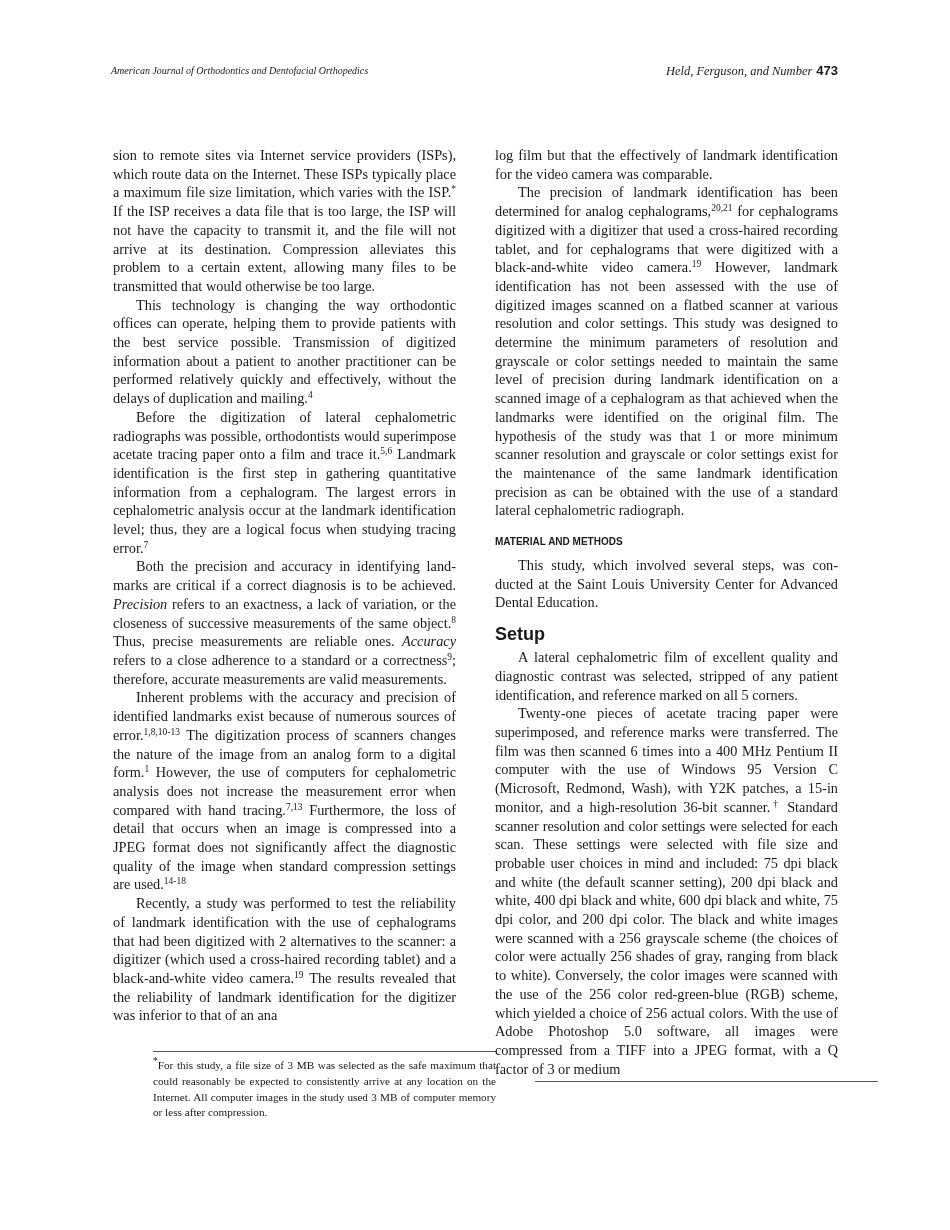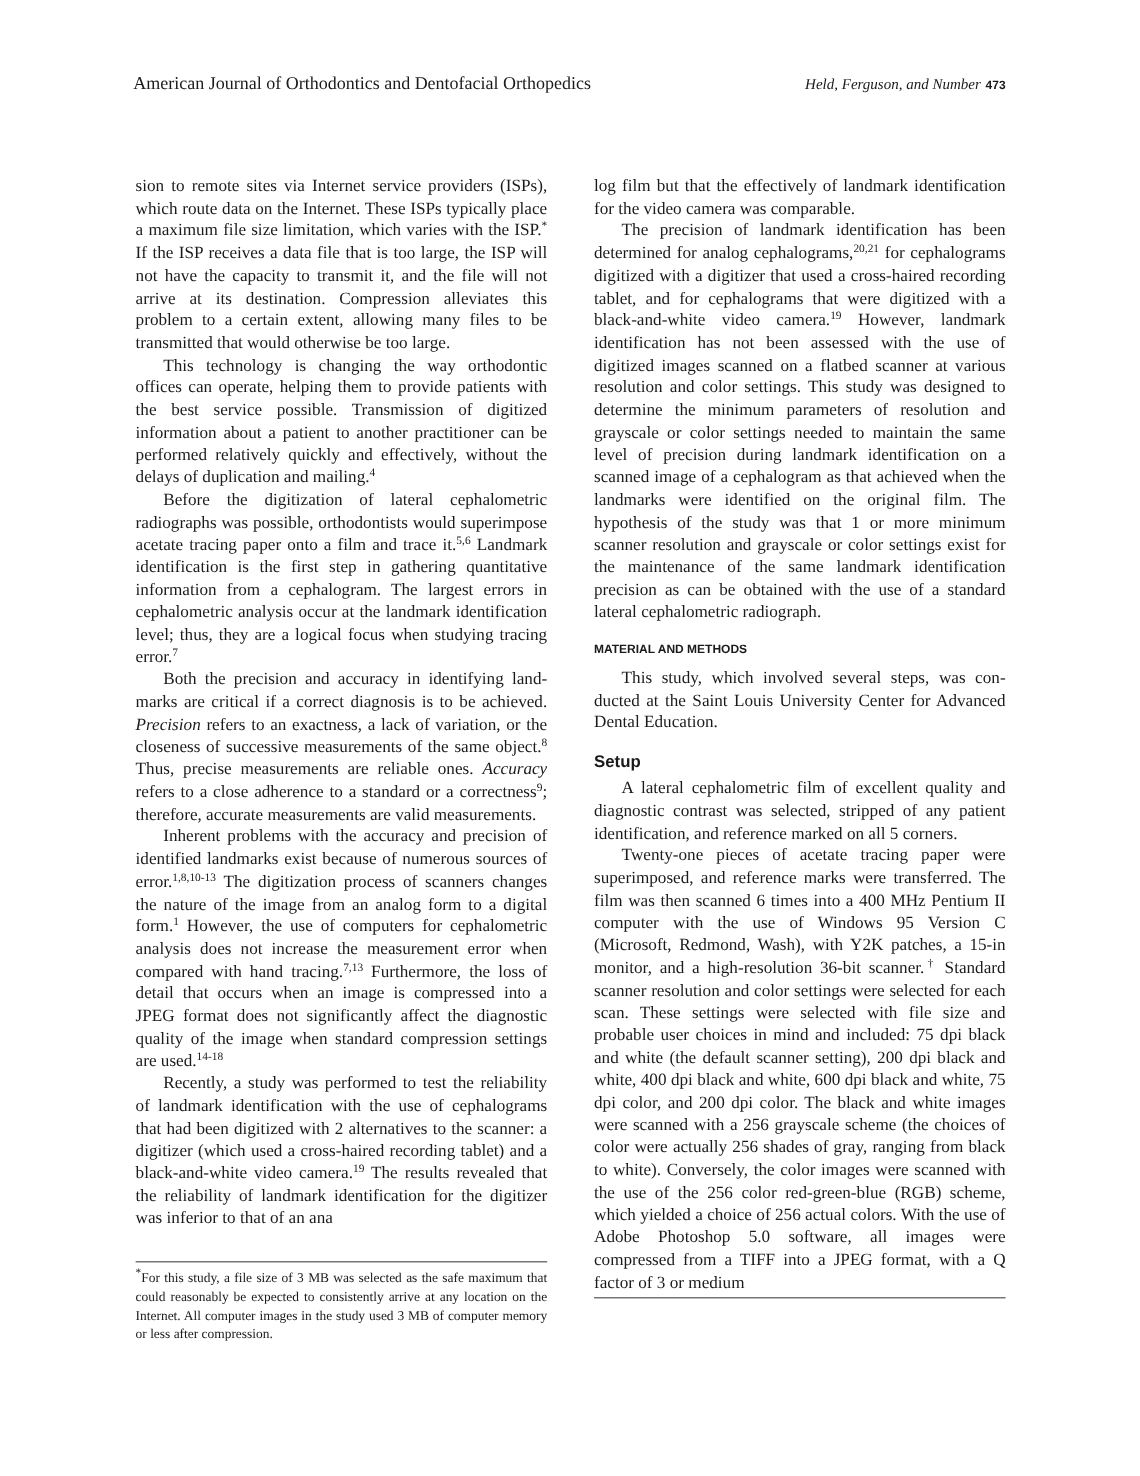--- a/index.html
+++ b/index.html
@@ -1,31 +1,31 @@
 <!DOCTYPE html>
 <html><head>
 <meta charset="utf-8">
 <style>
   html, body { margin:0; padding:0; background:#ffffff; }
   body { width:950px; height:1230px; position:relative; overflow:hidden; color:#1a1a1a;
          font-family:"Liberation Serif", "DejaVu Serif", serif; }
   .header { position:absolute; top:62px; left:111px; width:727px; height:36px; }
-  .header-left { position:absolute; left:0; top:0; font-size:15px; line-height:17px; }
+  .header-left { position:absolute; left:0; top:0; font-style:italic; font-size:10px; line-height:17px; }
   .header-right { position:absolute; right:0; top:0; font-style:italic; font-size:12.5px; line-height:17px; white-space:nowrap; }
-  .page-num { font-style:normal; font-weight:bold; font-family:"Liberation Sans", sans-serif; font-size:10px; margin-left:4px; }
+  .page-num { font-style:normal; font-weight:bold; font-family:"Liberation Sans", sans-serif; font-size:13px; margin-left:4px; }
   .col { position:absolute; top:146px; width:343px; }
   .col-left { left:113px; }
   .col-right { left:495px; }
   p { margin:0; font-size:14.3px; line-height:18.7px; text-align:justify; hyphens:manual; }
   p.indent { text-indent:23px; }
   sup { font-size:9.5px; line-height:0; vertical-align:5px; }
   em { }
   h2 { margin:14px 0 6px 0; font-family:"Liberation Sans", sans-serif; font-weight:bold; font-size:10px; line-height:16px; }
-  h3 { margin:14px 0 6px 0; font-family:"Liberation Sans", sans-serif; font-weight:bold; font-size:14px; line-height:16px; }
-  .footnote { position:absolute; width:343px; }
+  h3 { margin:14px 0 6px 0; font-family:"Liberation Sans", sans-serif; font-weight:bold; font-size:18px; line-height:16px; }
+  .footnote { position:absolute; width:343px;margin-left:40px; }
   .footnote-rule { border-top:1px solid #555; margin-bottom:6px; }
   .footnote p { font-size:11.2px; line-height:15.8px; text-align:justify; }
   .fn-left { left:113px; top:1051px; }
   .fn-right { left:495px; top:1081px; }
 </style>
 </head>
 <body>
 
 <div class="header">
   <div class="header-left">

